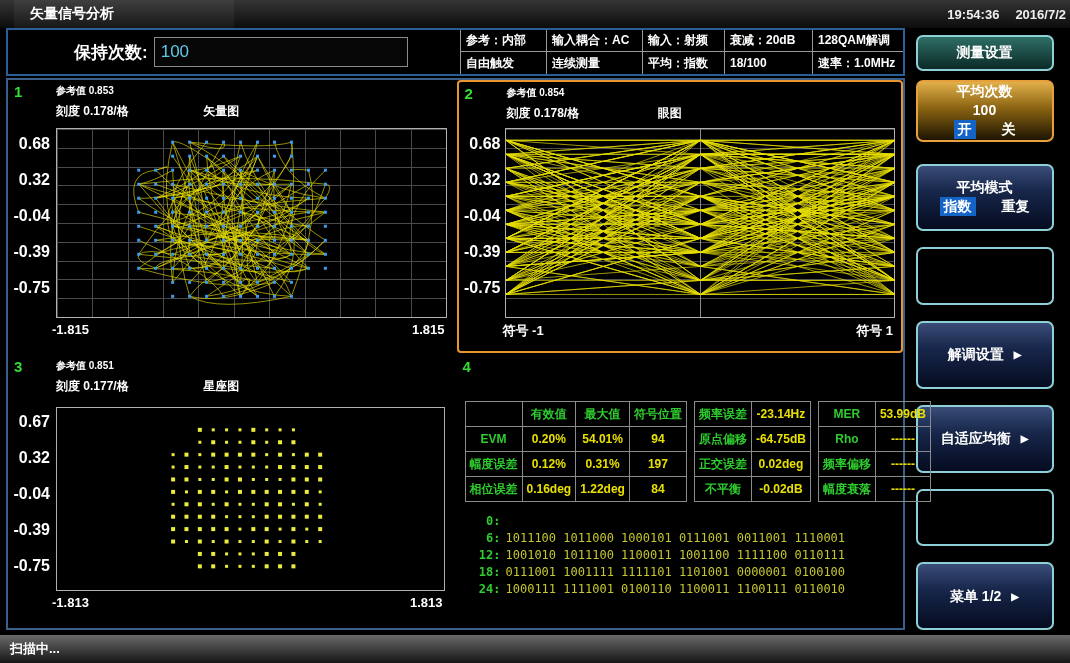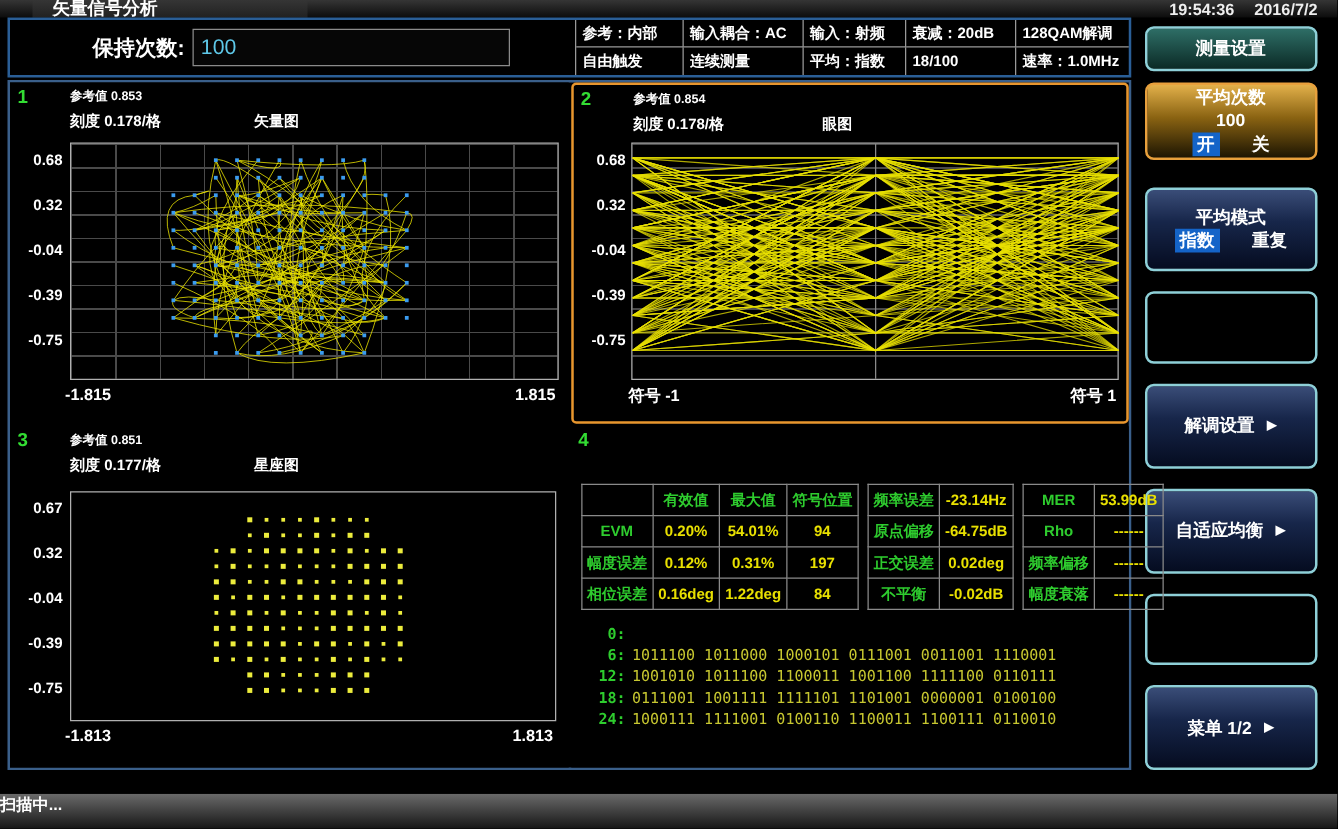--- a/index.html
+++ b/index.html
@@ -1,20 +1,20 @@
 <!DOCTYPE html>
 <html><head>
 <meta charset="utf-8">
 <style>
   html,body{margin:0;padding:0;background:#000;}
   body{width:1070px;height:663px;position:relative;overflow:hidden;
        font-family:"Liberation Sans",sans-serif;color:#fff;}
   
-  .titlebar{height:14px;background:linear-gradient(#353535,#0c0c0c);
-    display:flex;justify-content:space-between;align-items:center;padding:0 12px;}
+  .titlebar{height:28px;background:linear-gradient(#353535,#0c0c0c);
+    display:flex;justify-content:space-between;align-items:center;padding:0 0;}
   .title-tab{background:linear-gradient(#3f3f3f,#161616);padding:5px 120px 6px 16px;
     font-size:14px;font-weight:bold;color:#fff;margin-left:14px;border-radius:2px 2px 0 0;}
   .clock{display:flex;gap:16px;font-size:13px;font-weight:bold;color:#eee;padding-right:4px;}
   
   .content{display:flex;height:602px;padding-left:6px;box-sizing:border-box;}
   .left-col{width:899px;display:flex;flex-direction:column;}
   .sidebar{width:159px;display:flex;flex-direction:column;align-items:center;
     padding-top:7px;gap:0;}
   
   .top-strip{height:48px;border:2px solid #2a5e96;background:#000;display:flex;box-sizing:border-box;}
@@ -40,21 +40,21 @@
   .qrow2{font-size:12px;font-weight:bold;margin-top:5px;position:relative;}
   .qtitle{position:absolute;left:0;right:60px;text-align:center;}
   .plot{position:absolute;border:1px solid #b0b0b0;background:#000;}
   .plot svg{position:absolute;left:0;top:0;}
   .grid-xy{background-image:
       repeating-linear-gradient(to right,#4a4a4a 0 1px,transparent 1px calc(100%/11)),
       repeating-linear-gradient(to bottom,#4a4a4a 0 1px,transparent 1px calc(100%/10));}
   .grid-y{background-image:
       repeating-linear-gradient(to bottom,#4a4a4a 0 1px,transparent 1px calc(100%/10));}
   .vline{position:absolute;top:0;bottom:0;left:50%;width:1px;background:#8a8a8a;}
-  .ylab{position:absolute;width:40px;text-align:right;font-size:12px;font-weight:bold;color:#fff;}
+  .ylab{position:absolute;width:40px;text-align:right;font-size:16px;font-weight:bold;color:#fff;}
   .xlab{position:absolute;font-size:13px;font-weight:bold;color:#fff;}
   
   .etitle{position:absolute;top:22px;left:0;right:0;text-align:center;
     font-size:15px;font-weight:bold;}
   .etable-wrap{position:absolute;top:46px;left:8px;right:6px;display:flex;gap:7px;}
   table.etab{border-collapse:collapse;}
   table.etab td{border:1px solid #8a8a8a;height:24px;text-align:center;
     font-size:12px;font-weight:bold;padding:0 4px;white-space:nowrap;}
   td.lab{color:#2ecc2e;}
   td.val{color:#e8e000;}
@@ -75,21 +75,21 @@
   .skey + .skey{margin-top:0;}
   .skey.gap{margin-bottom:16px;}
   .skey-line{line-height:19px;}
   .hl{background:#1464c8;padding:0 4px;}
   .opt-row{display:flex;justify-content:center;gap:26px;}
   .arrow-row{display:flex;align-items:center;justify-content:center;gap:10px;}
   .arrow{font-size:10px;color:#fff;}
   
   .statusbar{position:absolute;left:0;right:0;bottom:0;height:29px;
     background:linear-gradient(#6a6a6a,#161616);border-top:1px solid #000;
-    display:flex;font-size:13px;font-weight:bold;box-sizing:border-box;}
+    display:flex;align-items:center;font-size:13px;font-weight:bold;padding-left:10px;box-sizing:border-box;}
 </style>
 </head>
 <body>
 
 <div class="titlebar">
   <span class="title-tab">矢量信号分析</span>
   <span class="clock">
     <span>19:54:36</span>
     <span>2016/7/2</span>
   </span>

